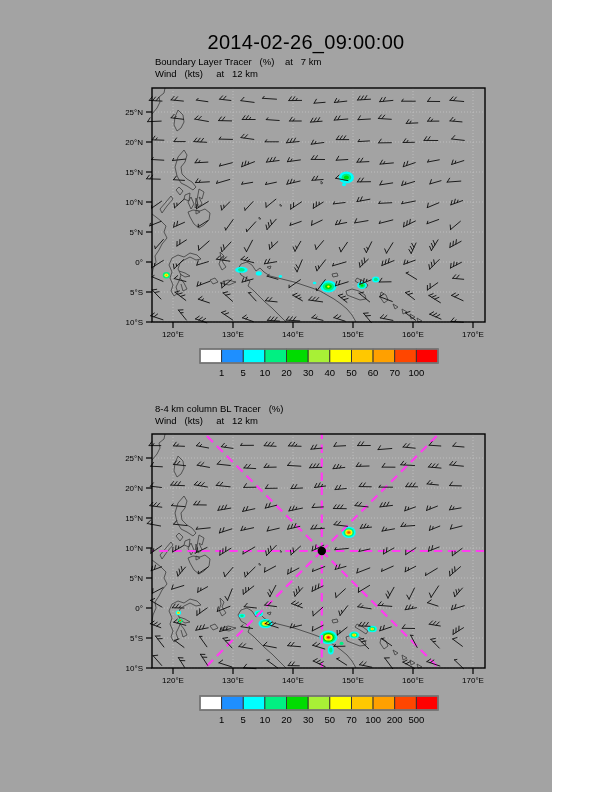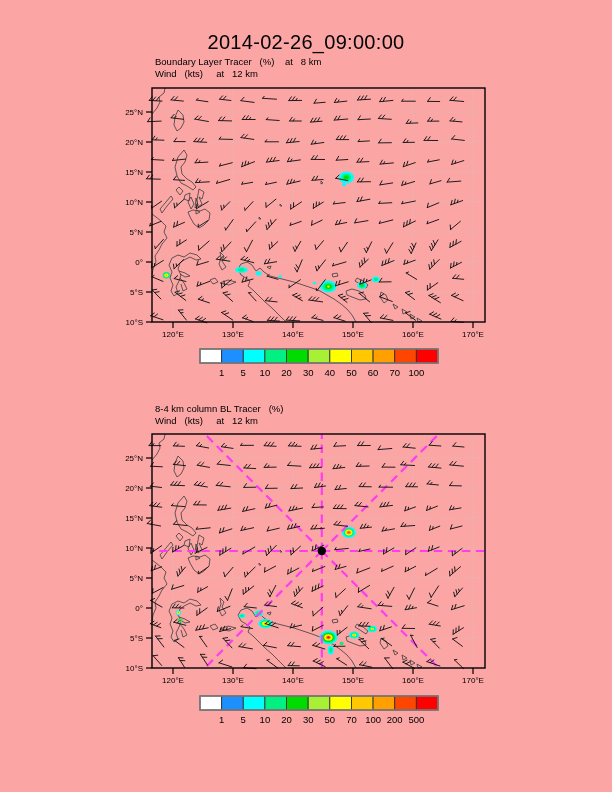--- a/index.html
+++ b/index.html
@@ -1,30 +1,30 @@
 <!DOCTYPE html>
 <html><head>
 <meta charset="utf-8">
 <style>
   html,body{margin:0;padding:0;background:#ffffff;}
-  .page{position:relative;width:612px;height:792px;background:#fca5a5;overflow:hidden;
+  .page{position:relative;width:552px;height:792px;background:#a3a3a3;overflow:hidden;
         font-family:"Liberation Sans","DejaVu Sans",sans-serif;color:#000;}
   .title{position:absolute;top:31px;left:0;width:612px;text-align:center;
          font-size:20px;letter-spacing:.3px;white-space:pre;}
   .sub{position:absolute;left:155px;font-size:9.5px;line-height:11.5px;white-space:pre;}
   .s1a{top:56px}.s1b{top:68px}.s2a{top:403px}.s2b{top:415px}
   svg{position:absolute;left:0;top:0;}
   text{font-family:"Liberation Sans","DejaVu Sans",sans-serif;fill:#000;}
 </style>
 </head>
 <body>
 
 <div class="page">
   <div class="title">2014-02-26_09:00:00</div>
-  <div class="sub s1a">Boundary Layer Tracer   (%)    at   8 km</div>
+  <div class="sub s1a">Boundary Layer Tracer   (%)    at   7 km</div>
   <div class="sub s1b">Wind   (kts)     at   12 km</div>
   <div class="sub s2a">8-4 km column BL Tracer   (%)</div>
   <div class="sub s2b">Wind   (kts)     at   12 km</div>
   <svg id="plot" width="612" height="792" viewBox="0 0 612 792">
       <g transform="translate(152,88)">
         <g>
           <line x1="21" y1="0" x2="21" y2="234" stroke="#c9c9c9" stroke-width="0.7" stroke-dasharray="1 2"></line>
           <line x1="81" y1="0" x2="81" y2="234" stroke="#c9c9c9" stroke-width="0.7" stroke-dasharray="1 2"></line>
           <line x1="141" y1="0" x2="141" y2="234" stroke="#c9c9c9" stroke-width="0.7" stroke-dasharray="1 2"></line>
           <line x1="201" y1="0" x2="201" y2="234" stroke="#c9c9c9" stroke-width="0.7" stroke-dasharray="1 2"></line>

